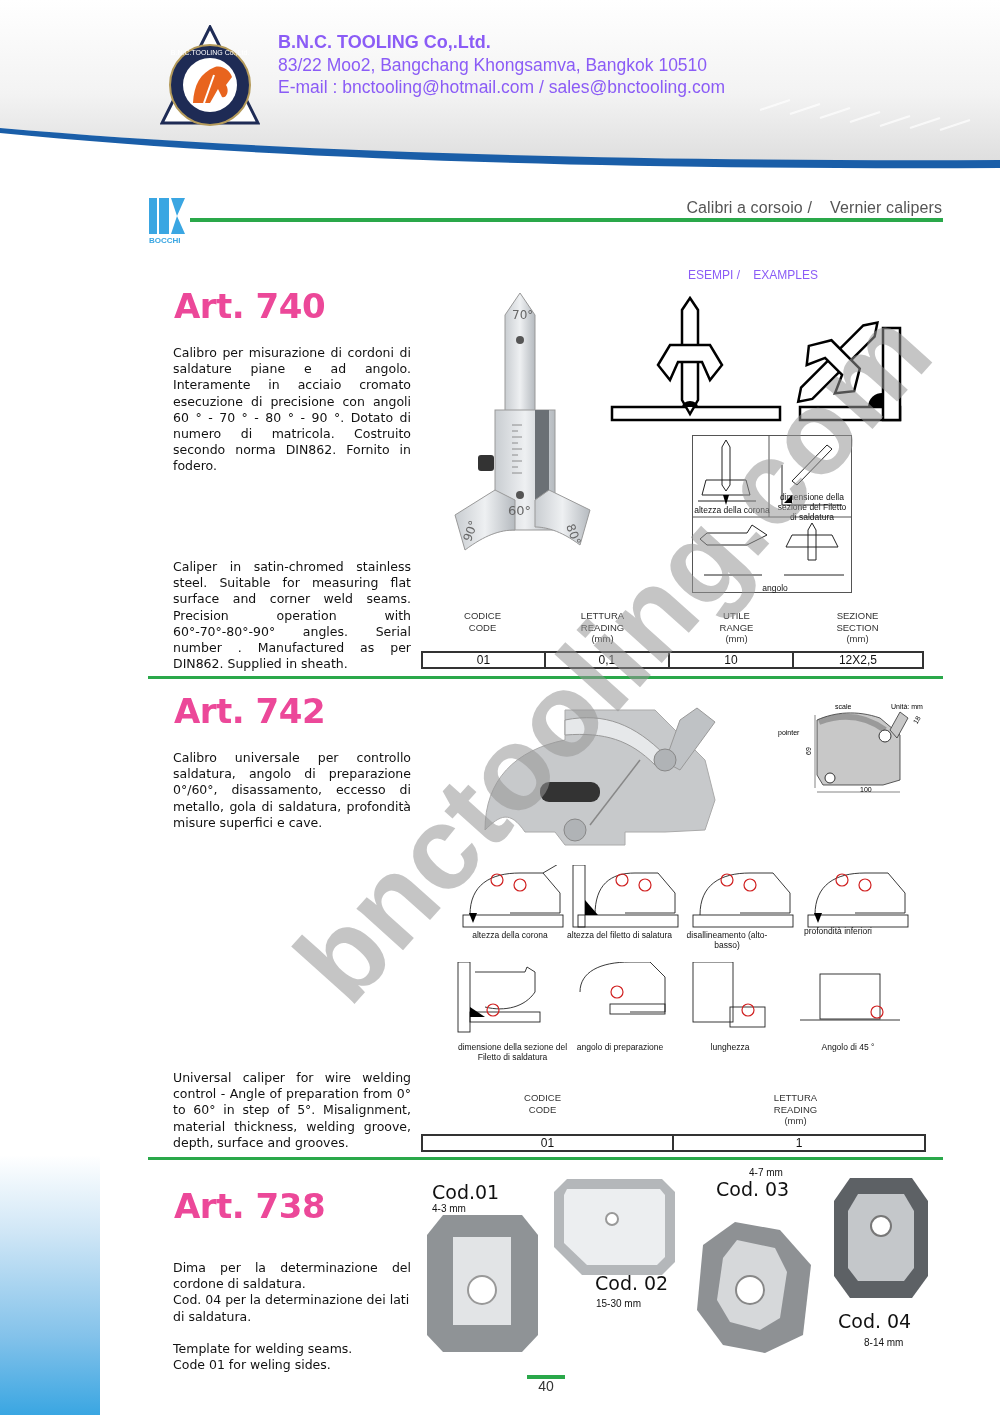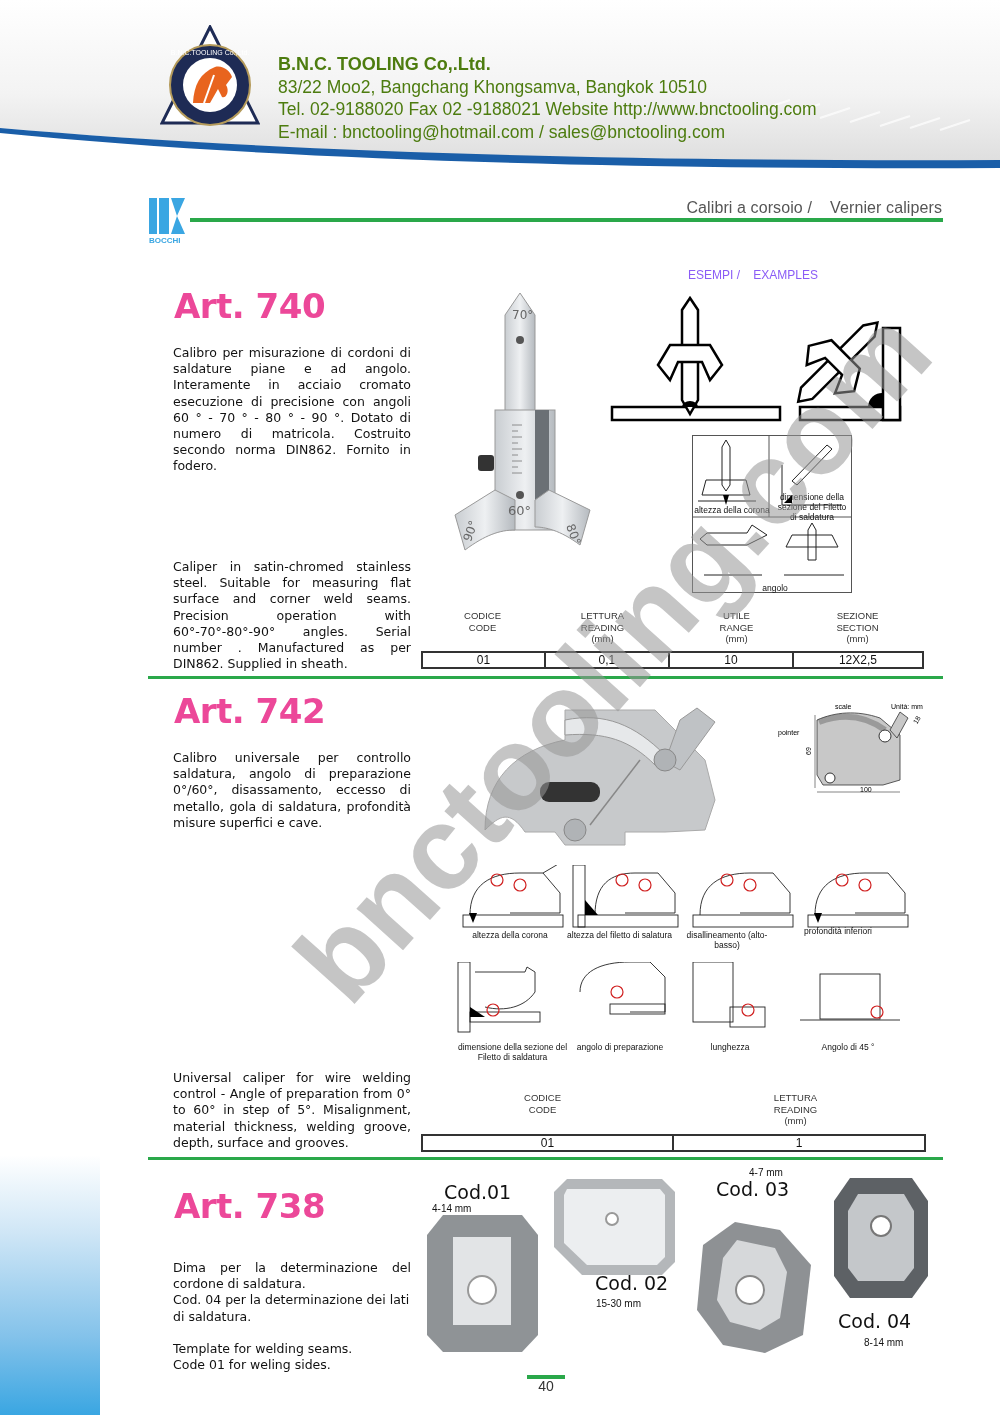--- a/index.html
+++ b/index.html
@@ -1,20 +1,20 @@
 <!DOCTYPE html>
 <html><head>
 <meta charset="utf-8">
 <style>
   * { box-sizing: border-box; margin: 0; padding: 0; }
   body { width: 1000px; height: 1415px; position: relative; background: #ffffff; overflow: hidden; font-family: "Liberation Sans", sans-serif; color: #1a1a1a; }
   .header-bg { position: absolute; left: 0; top: 0; width: 1000px; height: 170px; background: linear-gradient(180deg, #ffffff 0%, #f3f3f3 55%, #dcdcdc 100%); overflow: hidden; }
   .header-curve { position: absolute; left: 0; top: 0; width: 1000px; height: 175px; }
   .logo { position: absolute; left: 160px; top: 25px; width: 100px; height: 105px; }
-  .company { position: absolute; left: 278px; top: 53px; font-size: 17.5px; line-height: 22.5px; color: #4d7c0f; }
+  .company { position: absolute; left: 278px; top: 31px; font-size: 17.5px; line-height: 22.5px; color: #8b5cf6; }
   .company .name { font-weight: bold; font-size: 18px; }
   .side-gradient { position: absolute; left: 0; top: 1155px; width: 100px; height: 260px; background: linear-gradient(180deg, rgba(255,255,255,1) 0%, #cfe6f6 30%, #83c2ea 70%, #3aa6e2 100%); }
   .bocchi { position: absolute; left: 147px; top: 197px; width: 48px; height: 48px; }
   .section-line { position: absolute; left: 190px; top: 218px; width: 753px; height: 4px; background: #2aa84a; }
   .section-title { position: absolute; right: 58px; top: 199px; font-size: 16px; color: #555; letter-spacing: 0.1px; }
   .green-rule { position: absolute; left: 148px; width: 795px; height: 3px; background: #2aa84a; }
   .art-title { position: absolute; left: 174px; font-size: 34px; color: #ec4899; font-family: "DejaVu Sans", sans-serif; font-weight: bold; letter-spacing: -0.5px; }
   .desc { position: absolute; left: 173px; width: 238px; font-size: 12.5px; line-height: 16.2px; text-align: justify; color: #111; font-family: "DejaVu Sans", sans-serif; }
   .desc p { margin-bottom: 0; }
   .examples-label { position: absolute; left: 688px; top: 268px; font-size: 12px; color: #8b5cf6; }
@@ -53,21 +53,20 @@
   <circle cx="50" cy="60" r="40" fill="#1e2b55" stroke="#b49a5a" stroke-width="2"></circle>
   <circle cx="50" cy="60" r="27" fill="#ffffff"></circle>
   <path d="M33,78 C34,60 40,48 55,42 C63,40 70,46 72,52 L66,60 C70,66 66,74 62,72 L58,64 L50,78 Z" fill="#e8641e"></path>
   <path d="M44,78 L54,50" stroke="#ffffff" stroke-width="2"></path>
   <text x="50" y="30" font-size="7" fill="#ffffff" text-anchor="middle" font-family="Liberation Sans, sans-serif">B.N.C.TOOLING Co.,Ltd.</text>
 </svg>
 
 <div class="company">
   <div class="name">B.N.C. TOOLING Co,.Ltd.</div>
   <div>83/22 Moo2, Bangchang Khongsamva, Bangkok 10510</div>
-  <div>Tel. 02-9188020 Fax 02 -9188021 Website http://www.bnctooling.com</div>
   <div>E-mail : bnctooling@hotmail.com / sales@bnctooling.com</div>
 </div>
 
 <div class="side-gradient"></div>
 
 <svg class="bocchi" viewBox="0 0 48 48">
   <rect x="2" y="1" width="8" height="36" fill="#3aa6e2"></rect>
   <rect x="12" y="1" width="10" height="36" fill="#3aa6e2"></rect>
   <path d="M24,1 L38,1 L30,19 L38,37 L24,37 L30,19 Z" fill="#3aa6e2"></path>
   <text x="2" y="46" font-size="8" font-weight="bold" fill="#3aa6e2" font-family="Liberation Sans, sans-serif">BOCCHI</text>
@@ -331,22 +330,22 @@
   <polygon points="40,2 85,10 116,45 108,115 70,133 28,125 2,90 8,25" fill="#8e9194"></polygon>
   <polygon points="42,20 80,28 92,52 85,98 65,110 35,102 22,80 28,38" fill="#d6d8da"></polygon>
   <circle cx="55" cy="70" r="14" fill="#ffffff" stroke="#888" stroke-width="2"></circle>
 </svg>
 <svg class="img-box" style="left:832px; top:1176px; width:98px; height:125px;" viewBox="0 0 98 125">
   <polygon points="18,2 80,2 96,25 96,100 80,122 18,122 2,100 2,25" fill="#5d6165"></polygon>
   <polygon points="26,18 72,18 82,35 82,92 72,105 26,105 16,92 16,35" fill="#c4c7ca"></polygon>
   <circle cx="49" cy="50" r="10" fill="#ffffff" stroke="#777" stroke-width="2"></circle>
 </svg>
 
-<div class="cod-label" style="left:432px; top:1181px;margin-left:12px;">Cod.01</div>
-<div class="cod-sub" style="left:432px; top:1203px;">4-14 mm</div>
+<div class="cod-label" style="left:432px; top:1181px;">Cod.01</div>
+<div class="cod-sub" style="left:432px; top:1203px;">4-3 mm</div>
 <div class="cod-label" style="left:595px; top:1272px;text-align:center;">Cod. 02</div>
 <div class="cod-sub" style="left:596px; top:1298px;">15-30 mm</div>
 <div class="cod-label" style="left:716px; top:1178px;">Cod. 03</div>
 <div class="cod-sub" style="left:749px; top:1167px;">4-7 mm</div>
 <div class="cod-label" style="left:838px; top:1310px;">Cod. 04</div>
 <div class="cod-sub" style="left:864px; top:1337px;">8-14 mm</div>
 
 <div class="watermark">bnctooling.com</div>
 
 <div class="page-bar"></div>

